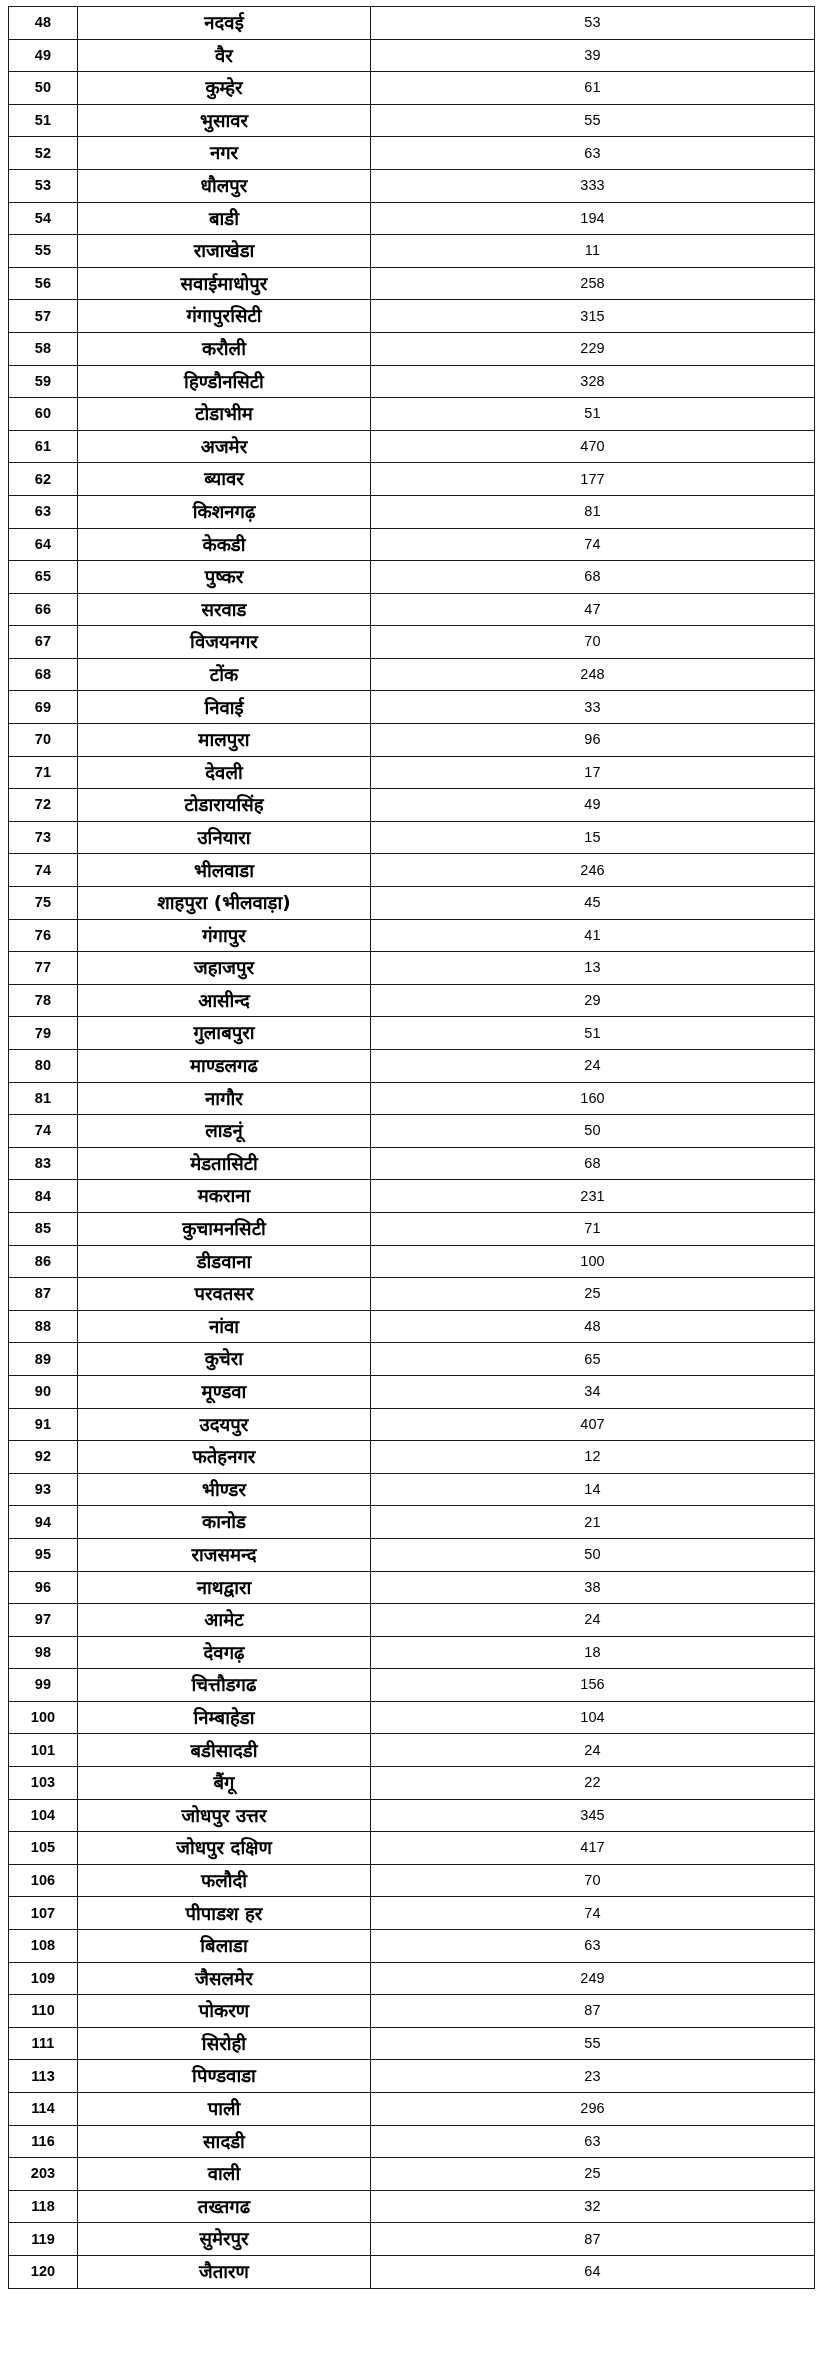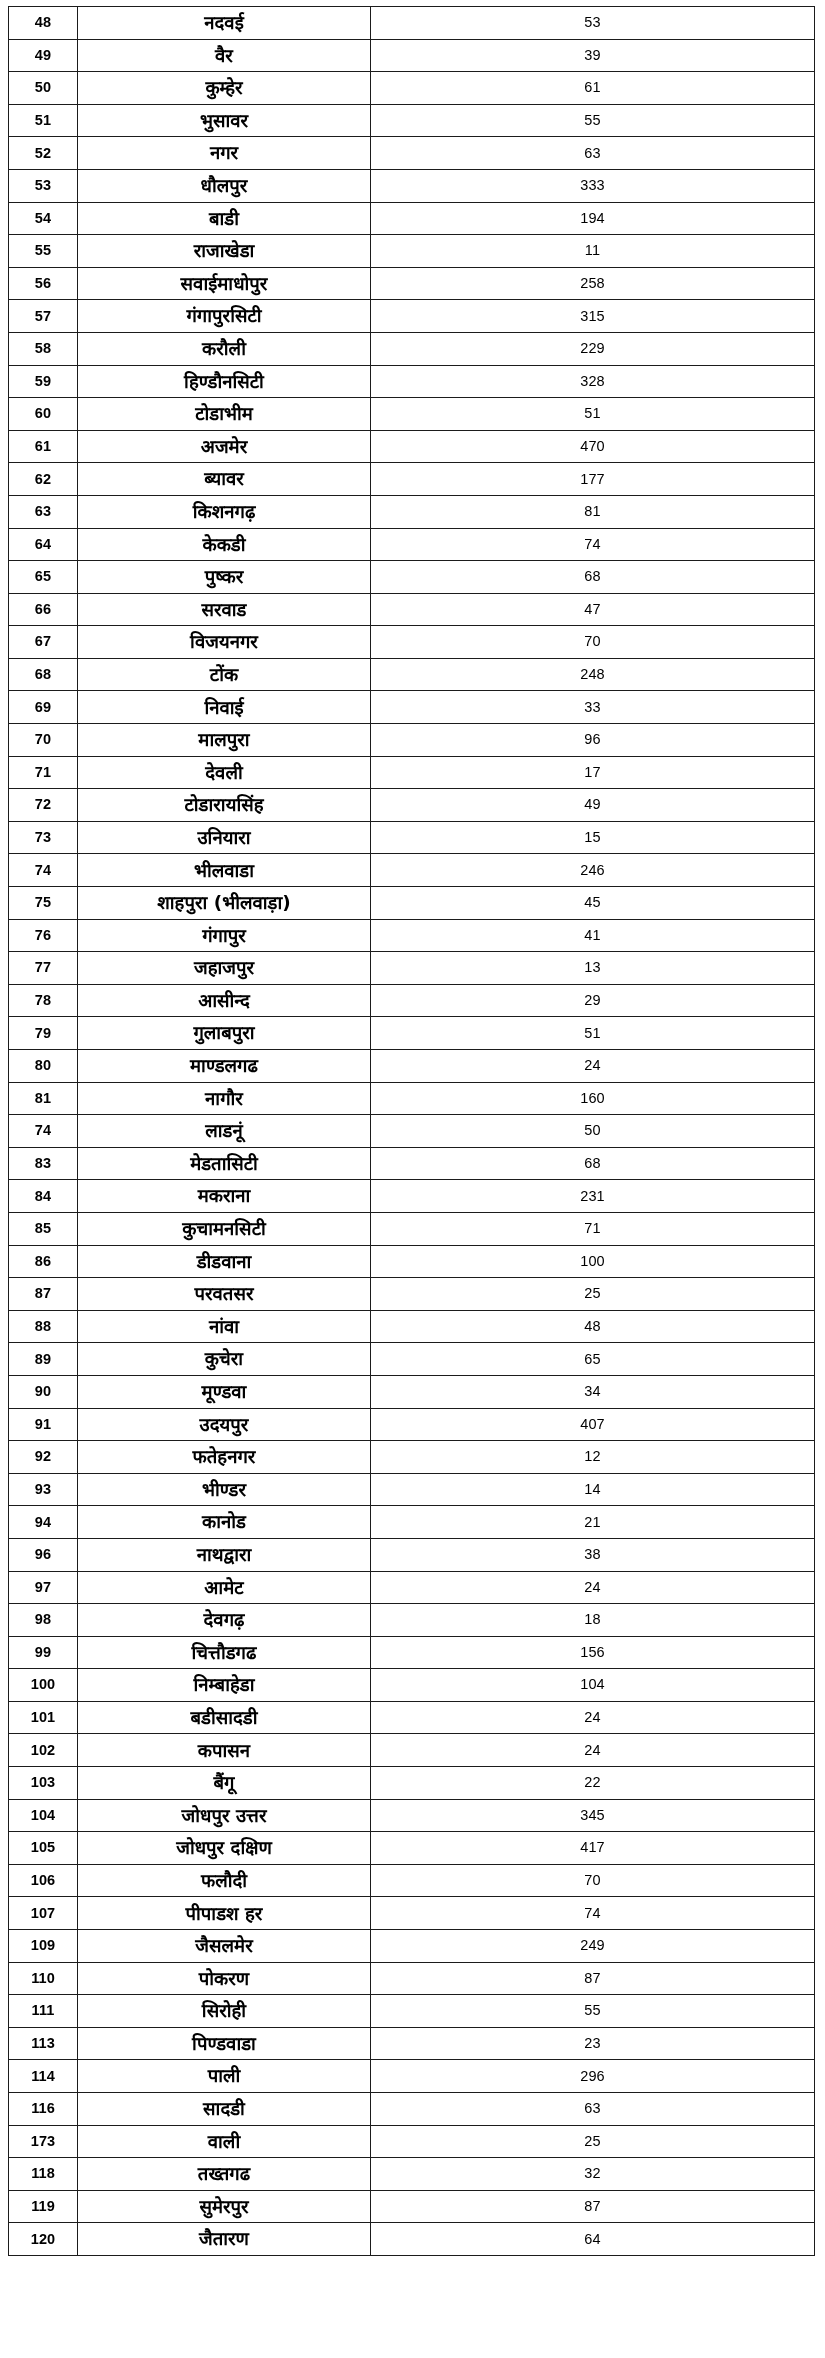--- a/index.html
+++ b/index.html
@@ -308,20 +308,25 @@
           <td class="sn">93</td>
           <td class="name">भीण्डर</td>
           <td class="value">14</td>
         </tr>
         <tr>
           <td class="sn">94</td>
           <td class="name">कानोड</td>
           <td class="value">21</td>
         </tr>
         <tr>
+          <td class="sn">95</td>
+          <td class="name">राजसमन्द</td>
+          <td class="value">50</td>
+        </tr>
+        <tr>
           <td class="sn">96</td>
           <td class="name">नाथद्वारा</td>
           <td class="value">38</td>
         </tr>
         <tr>
           <td class="sn">97</td>
           <td class="name">आमेट</td>
           <td class="value">24</td>
         </tr>
         <tr>
@@ -338,25 +343,20 @@
           <td class="sn">100</td>
           <td class="name">निम्बाहेडा</td>
           <td class="value">104</td>
         </tr>
         <tr>
           <td class="sn">101</td>
           <td class="name">बडीसादडी</td>
           <td class="value">24</td>
         </tr>
         <tr>
-          <td class="sn">102</td>
-          <td class="name">कपासन</td>
-          <td class="value">24</td>
-        </tr>
-        <tr>
           <td class="sn">103</td>
           <td class="name">बैंगू</td>
           <td class="value">22</td>
         </tr>
         <tr>
           <td class="sn">104</td>
           <td class="name">जोधपुर उत्तर</td>
           <td class="value">345</td>
         </tr>
         <tr>
@@ -368,20 +368,25 @@
           <td class="sn">106</td>
           <td class="name">फलौदी</td>
           <td class="value">70</td>
         </tr>
         <tr>
           <td class="sn">107</td>
           <td class="name">पीपाडश हर</td>
           <td class="value">74</td>
         </tr>
         <tr>
+          <td class="sn">108</td>
+          <td class="name">बिलाडा</td>
+          <td class="value">63</td>
+        </tr>
+        <tr>
           <td class="sn">109</td>
           <td class="name">जैसलमेर</td>
           <td class="value">249</td>
         </tr>
         <tr>
           <td class="sn">110</td>
           <td class="name">पोकरण</td>
           <td class="value">87</td>
         </tr>
         <tr>
@@ -398,21 +403,21 @@
           <td class="sn">114</td>
           <td class="name">पाली</td>
           <td class="value">296</td>
         </tr>
         <tr>
           <td class="sn">116</td>
           <td class="name">सादडी</td>
           <td class="value">63</td>
         </tr>
         <tr>
-          <td class="sn">173</td>
+          <td class="sn">203</td>
           <td class="name">वाली</td>
           <td class="value">25</td>
         </tr>
         <tr>
           <td class="sn">118</td>
           <td class="name">तख्तगढ</td>
           <td class="value">32</td>
         </tr>
         <tr>
           <td class="sn">119</td>

